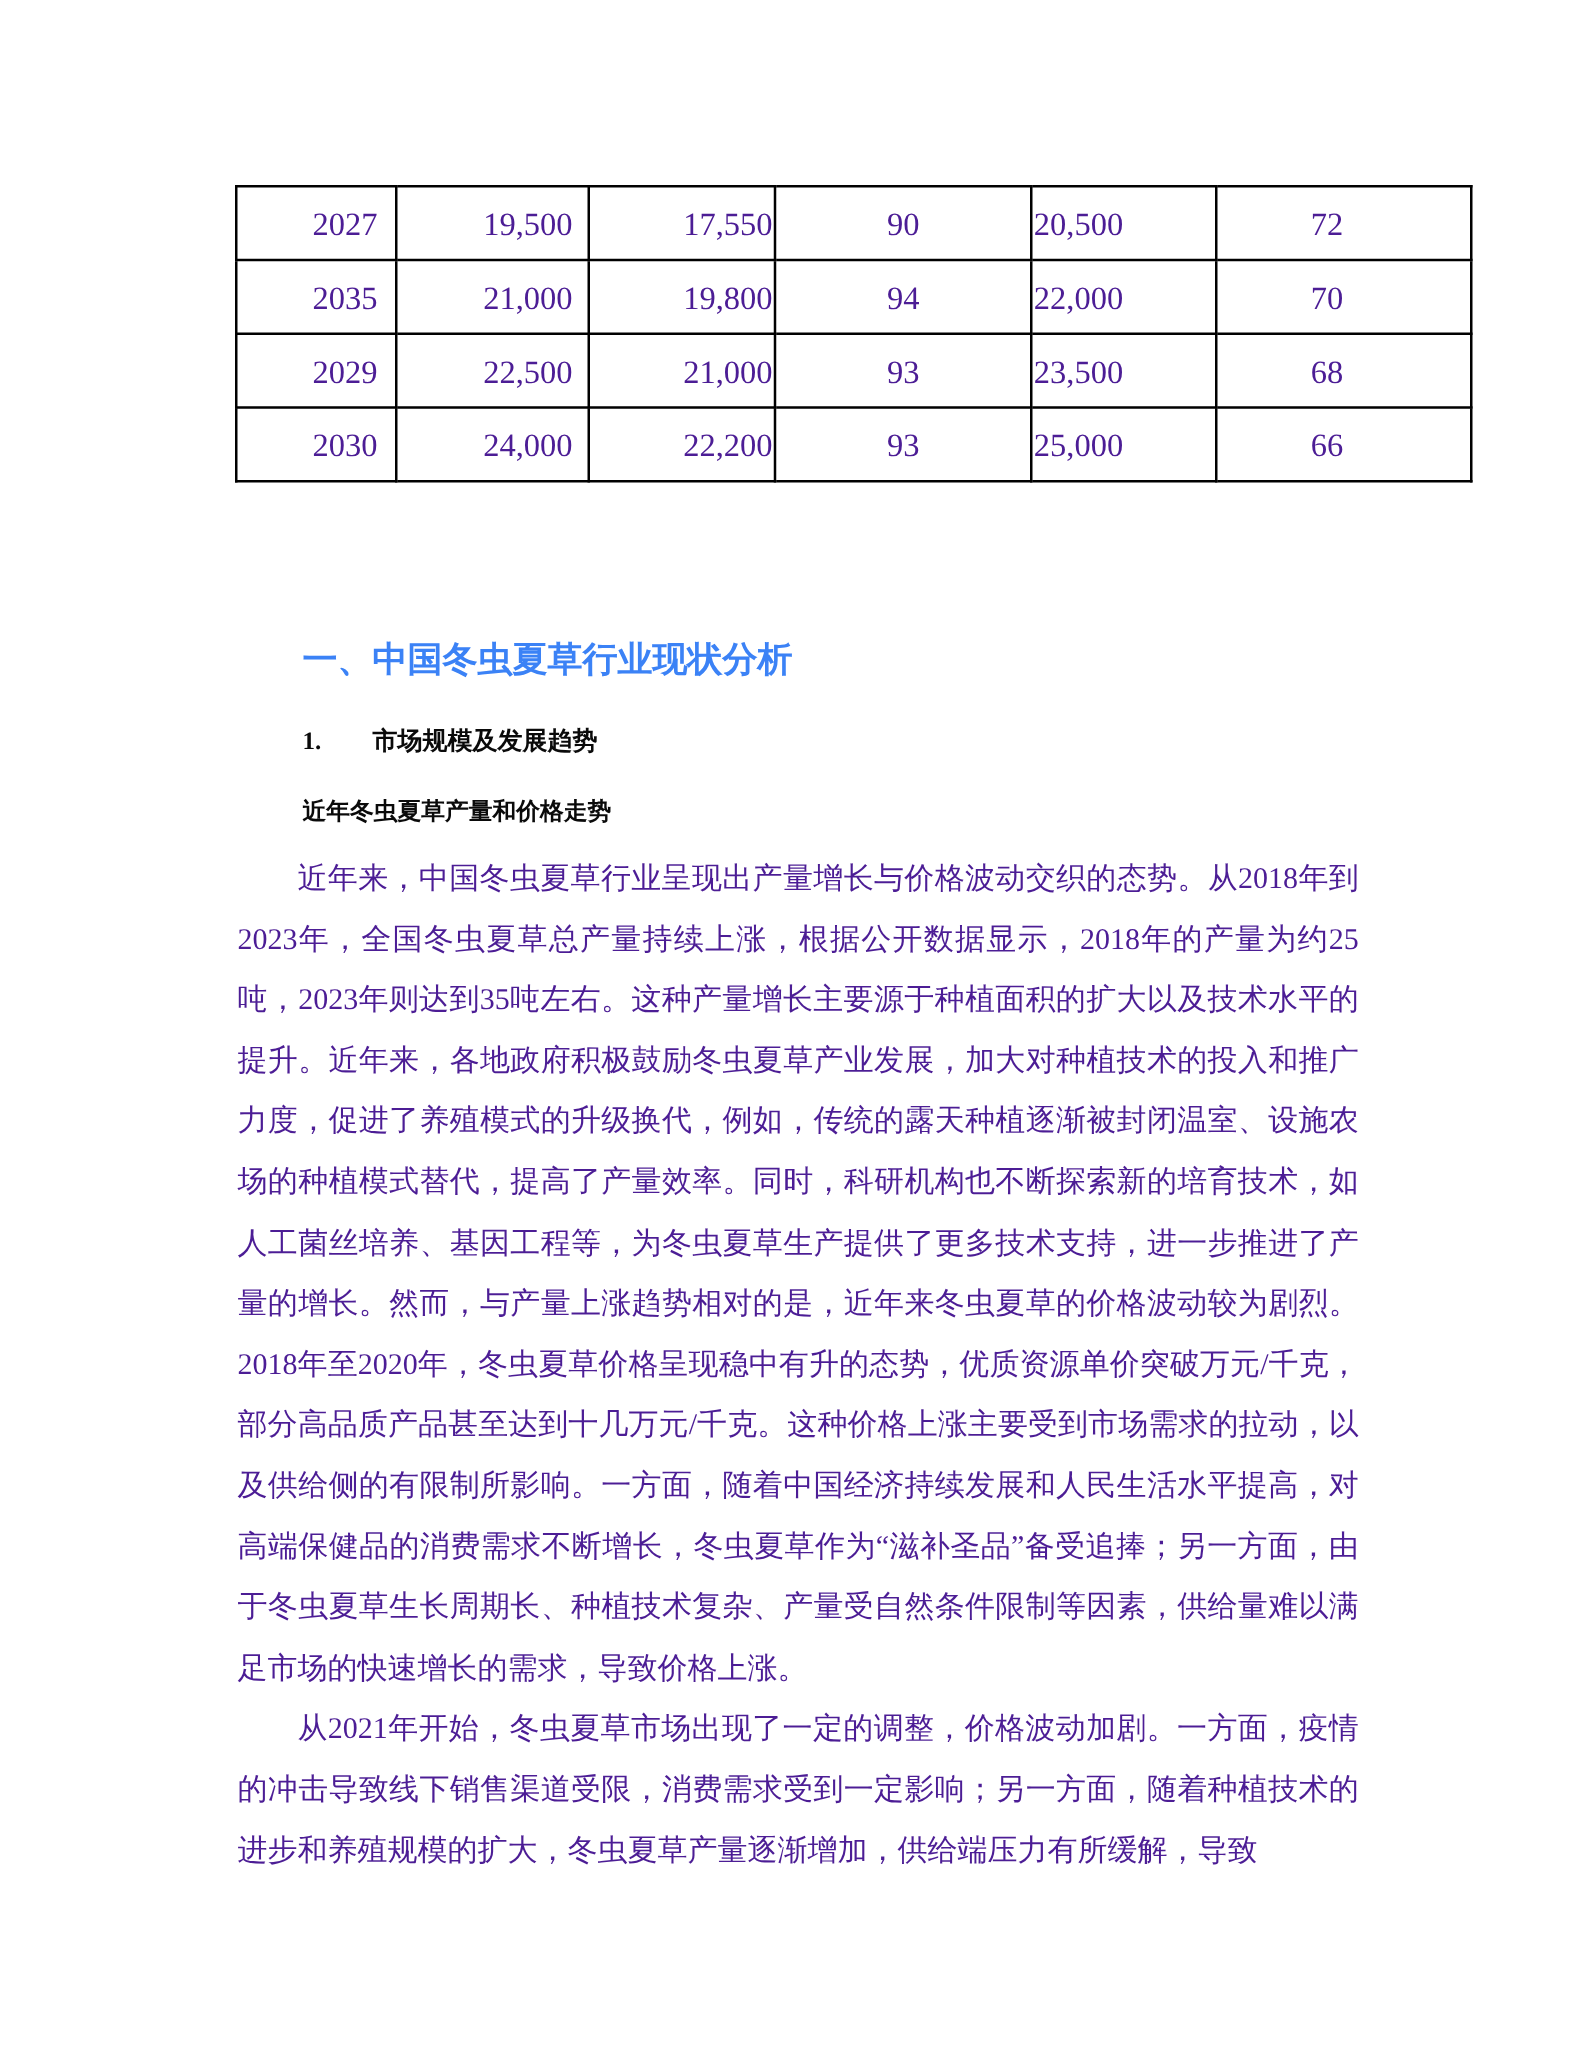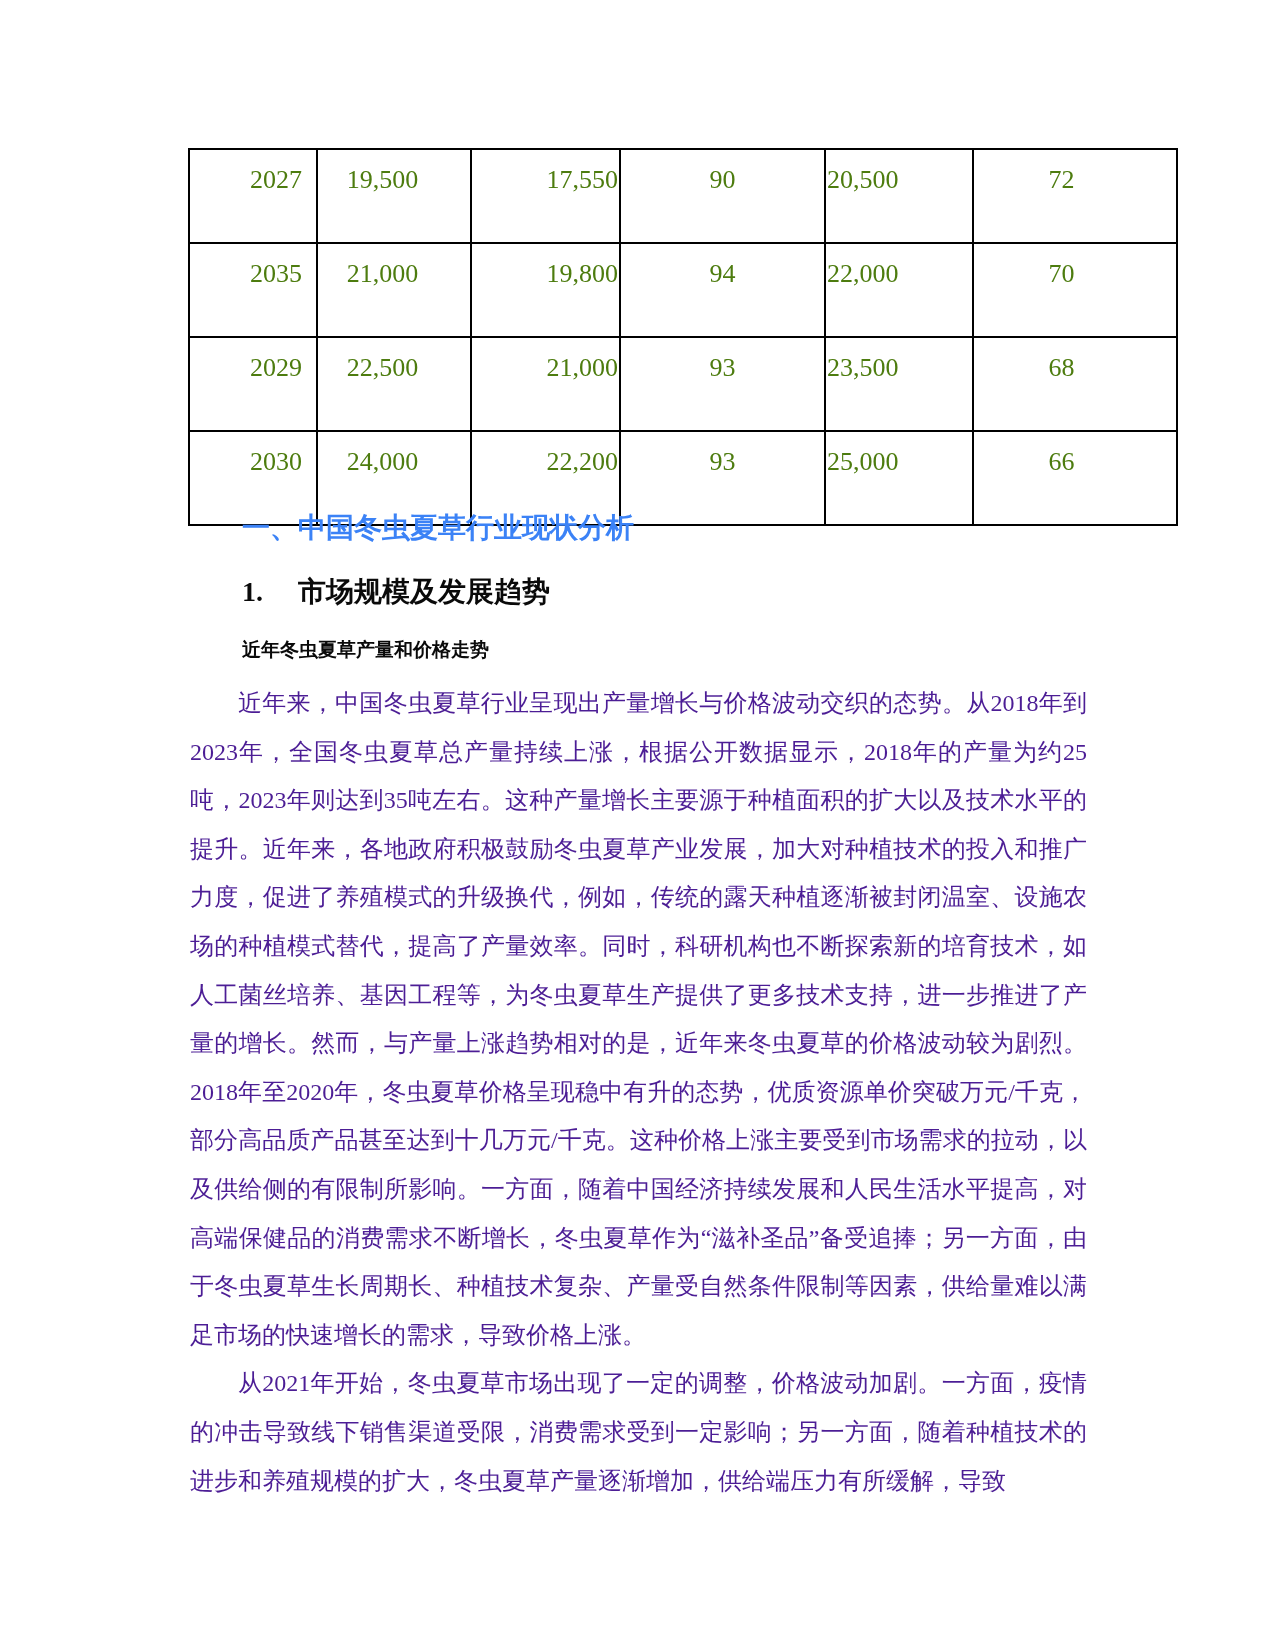--- a/index.html
+++ b/index.html
@@ -12,31 +12,31 @@
   }
 
   
   table.forecast {
     position:absolute; left:188px; top:148px;
     border-collapse:collapse; table-layout:fixed;
   }
   table.forecast td {
     border:2px solid #000;
     box-sizing:border-box;
-    height:94px;
+    height:59px;
     vertical-align:top;
     padding-top:15px;
     font-family:"Liberation Serif","DejaVu Serif",serif;
     font-size:26px;
-    color:#4d7c0f;
+    color:#4c1d95;
     overflow:hidden;
     white-space:nowrap;
   }
   table.forecast td:nth-child(1){ text-align:right;  padding-right:14px; }
-  table.forecast td:nth-child(2){ text-align:center;  padding-right:24px; }
+  table.forecast td:nth-child(2){ text-align:right;  padding-right:12px; }
   table.forecast td:nth-child(3){ text-align:right;  padding-right:1px; }
   table.forecast td:nth-child(4){ text-align:center; }
   table.forecast td:nth-child(5){  padding-right:11px; }
   table.forecast td:nth-child(6){ text-align:center; padding-right:28px; }
 
   
   .content {
     position:absolute; left:190px; top:0;
     width:897px; height:1650px;
   }
@@ -44,21 +44,21 @@
     position:absolute; left:0; top:509px; width:897px;
     padding-left:52px; box-sizing:border-box;
     font-family:"DejaVu Sans","Liberation Sans",sans-serif;
     font-weight:bold; font-size:28px; line-height:37px;
     color:#3b82f6; white-space:nowrap;
   }
   .h-sub {
     position:absolute; left:0; top:575px; width:897px;
     padding-left:52px; box-sizing:border-box;
     font-family:"DejaVu Sans","Liberation Sans",sans-serif;
-    font-weight:bold; font-size:28px; line-height:34px;
+    font-weight:bold; font-size:20px; line-height:34px;
     color:#0a0a0a; white-space:nowrap;
   }
   .h-sub .num {
     display:inline-block; width:56px;
     font-family:"Liberation Serif","DejaVu Serif",serif;
     font-weight:bold;
   }
   .h-topic {
     position:absolute; left:0; top:632px; width:897px;
     padding-left:52px; box-sizing:border-box;

